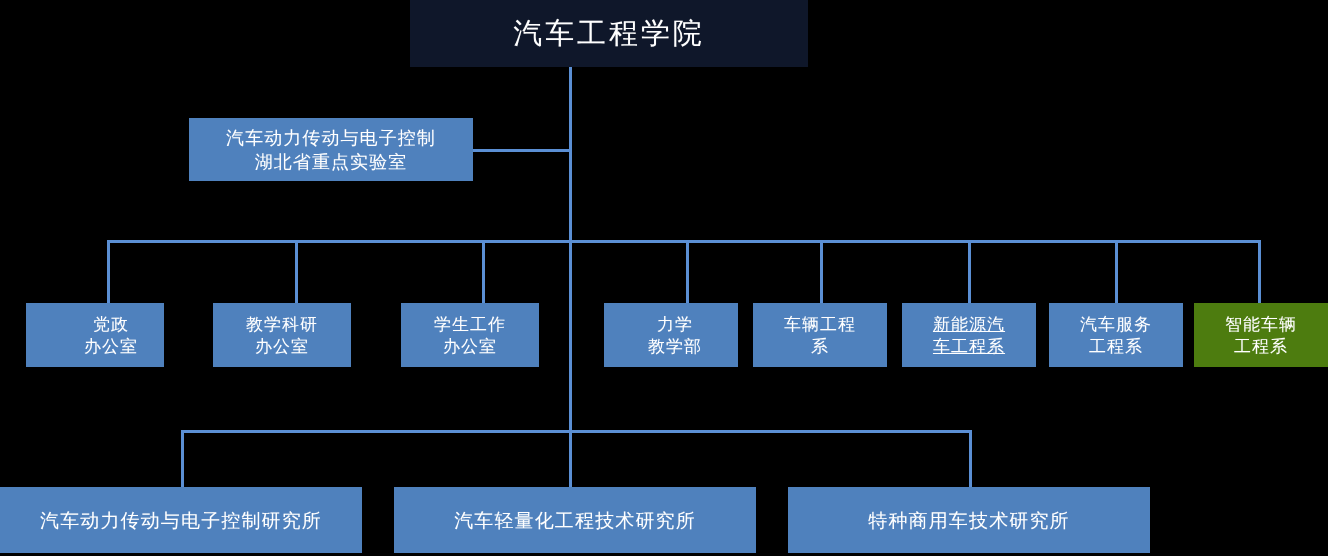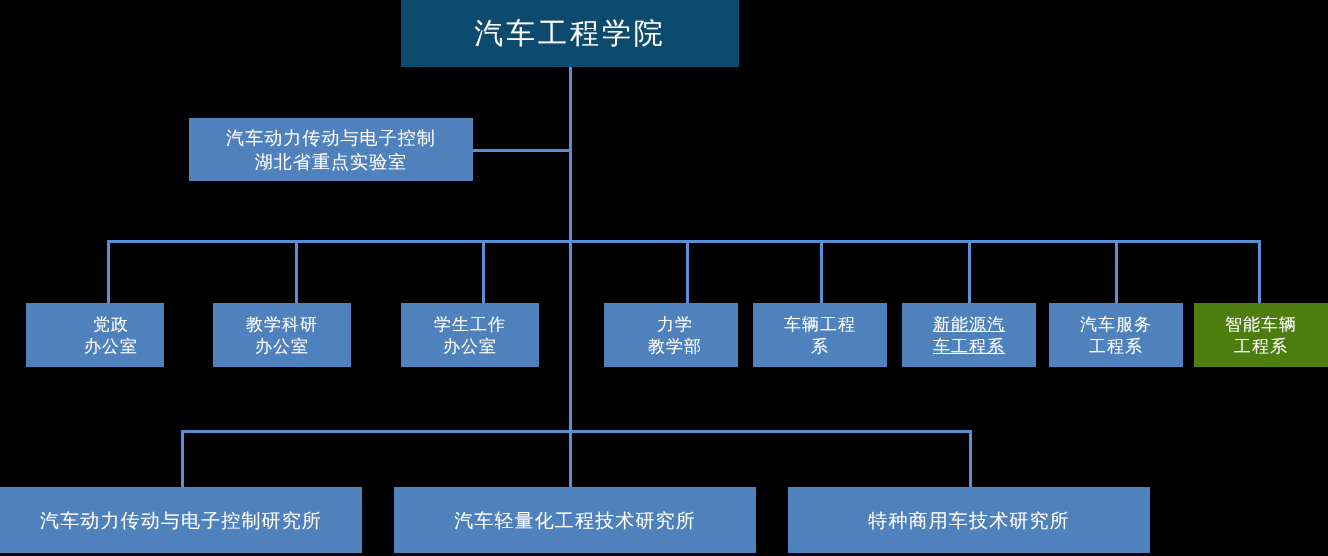--- a/index.html
+++ b/index.html
@@ -65,21 +65,21 @@
       <div class="conn conn-v" style="left: 820px; top: 240px; height: 63px; background: rgb(91, 143, 212);"></div>
       <div class="conn conn-v" style="left: 968px; top: 240px; height: 63px; background: rgb(91, 143, 212);"></div>
       <div class="conn conn-v" style="left: 1115px; top: 240px; height: 63px; background: rgb(91, 143, 212);"></div>
       <div class="conn conn-v" style="left: 1258px; top: 240px; height: 63px; background: rgb(91, 143, 212);"></div>
       <div class="conn conn-h" style="left: 181px; top: 430px; width: 791px; background: rgb(91, 143, 212);"></div>
       <div class="conn conn-v" style="left: 181px; top: 430px; height: 57px; background: rgb(91, 143, 212);"></div>
       <div class="conn conn-v" style="left: 969px; top: 430px; height: 57px; background: rgb(91, 143, 212);"></div>
     </div>
 
   <div id="node-layer">
-      <div class="node node-root" style="left: 401px; top: 0px; width: 338px; height: 67px; background: #0c4a6e; color: rgb(255, 255, 255);">汽车工程学院</div>
+      <div class="node node-root" style="left: 410px; top: 0px; width: 398px; height: 67px; background: #0f172a; color: rgb(255, 255, 255);">汽车工程学院</div>
       <div class="node node-lab" style="left: 189px; top: 118px; width: 284px; height: 63px; background: rgb(79, 129, 189); color: rgb(255, 255, 255);">汽车动力传动与电子控制
 湖北省重点实验室</div>
       <div class="node node-dept" style="left: 26px; top: 303px; width: 138px; height: 64px; background: rgb(79, 129, 189); color: rgb(255, 255, 255); padding-left: 32px;">党政
 办公室</div>
       <div class="node node-dept" style="left: 213px; top: 303px; width: 138px; height: 64px; background: rgb(79, 129, 189); color: rgb(255, 255, 255);">教学科研
 办公室</div>
       <div class="node node-dept" style="left: 401px; top: 303px; width: 138px; height: 64px; background: rgb(79, 129, 189); color: rgb(255, 255, 255);">学生工作
 办公室</div>
       <div class="node node-dept" style="left: 604px; top: 303px; width: 134px; height: 64px; background: rgb(79, 129, 189); color: rgb(255, 255, 255); padding-left: 8px;">力学
 教学部</div>

